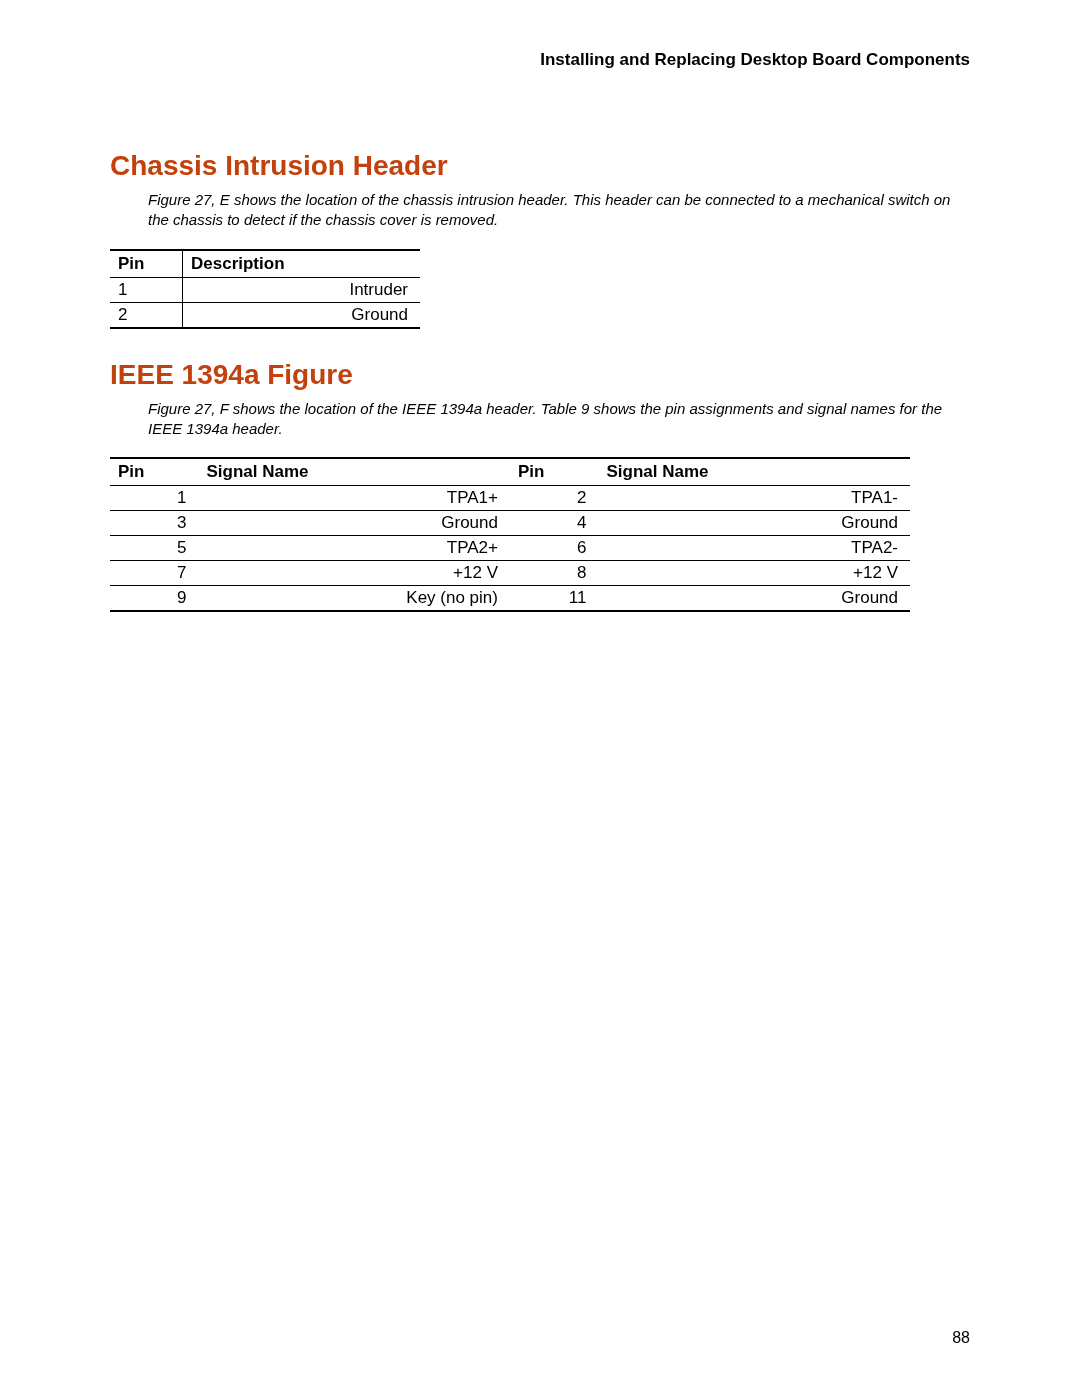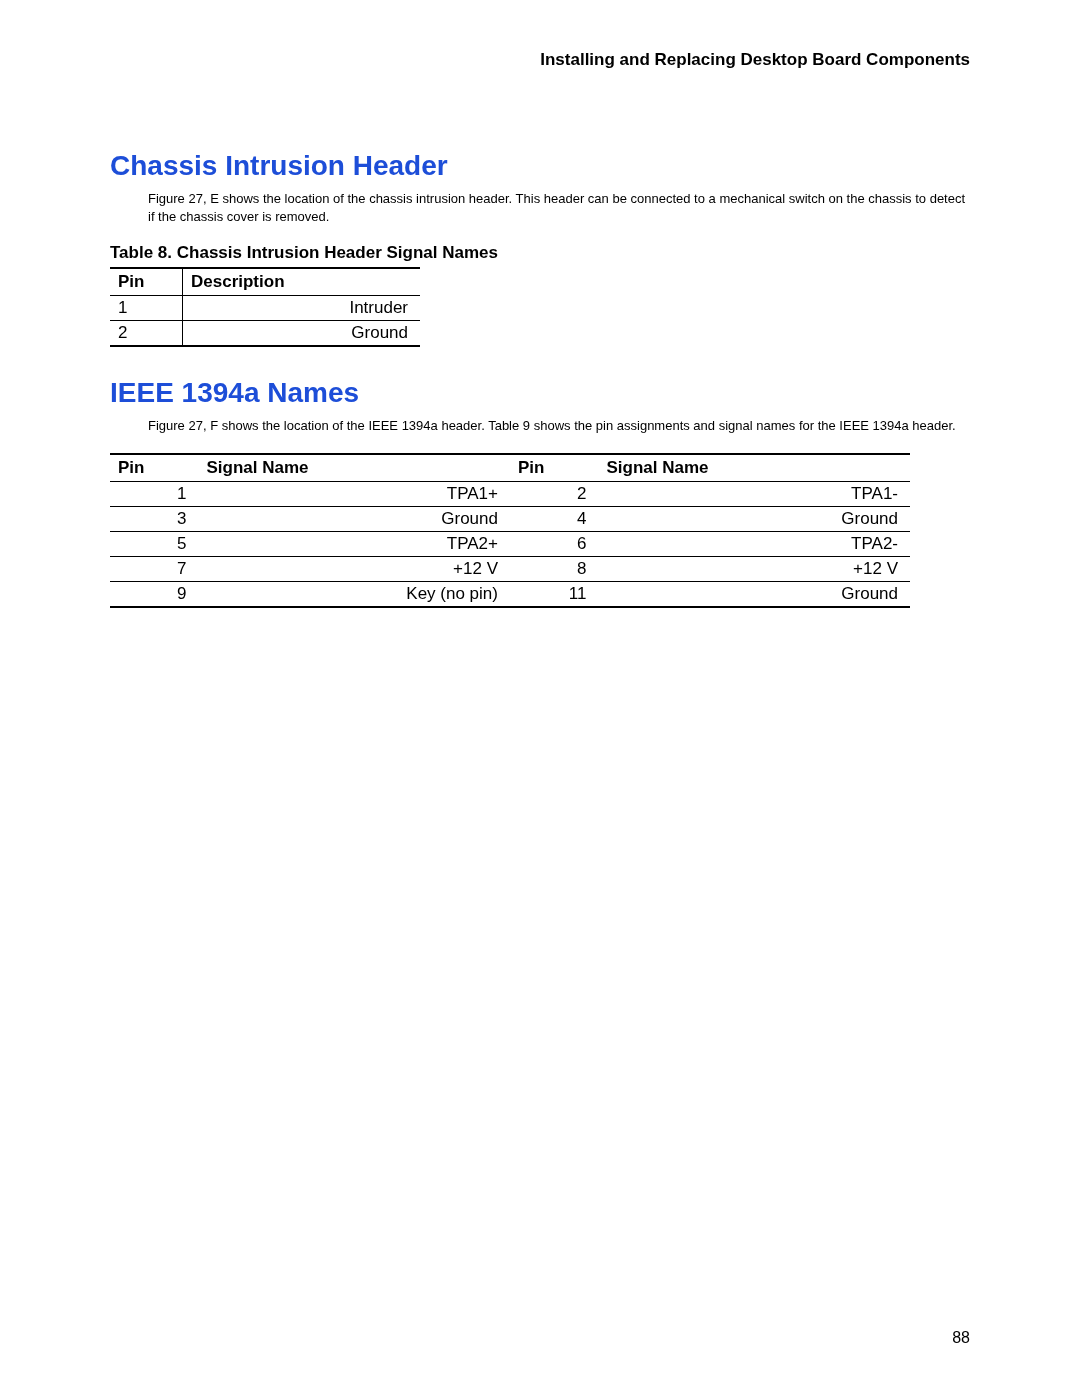--- a/index.html
+++ b/index.html
@@ -19,29 +19,30 @@
   }
   .running-header {
     text-align: right;
     font-weight: bold;
     font-size: 17px;
     margin-bottom: 80px;
     margin-top: 0;
     padding-left: 200px;
   }
   h2.section-heading {
-    color: #1d4ed8;
+    color: #c2410c;
     font-size: 28px;
     font-weight: bold;
     margin: 0 0 8px 0;
   }
   .body-text {
-    font-size: 13px;
+    font-size: 15px;
     line-height: 1.35;
     margin: 0 0 18px 38px;
+    font-style: italic;
   }
   .table-caption {
     font-size: 17px;
     font-weight: bold;
     margin: 10px 0 4px 0;
   }
   table {
     border-collapse: collapse;
     font-size: 17px;
     margin-bottom: 30px;
@@ -77,41 +78,40 @@
 </head>
 <body>
 
 <div class="page">
 
   <div class="running-header">Installing and Replacing Desktop Board Components</div>
 
   <h2 class="section-heading">Chassis Intrusion Header</h2>
   <p class="body-text">Figure 27, E shows the location of the chassis intrusion header.  This header can be connected to a mechanical switch on the chassis to detect if the chassis cover is removed.</p>
 
-  <div class="table-caption">Table 8.  Chassis Intrusion Header Signal Names</div>
   <table class="t8">
     <thead>
       <tr>
         <th>Pin</th>
         <th>Description</th>
       </tr>
     </thead>
     <tbody id="t8body">
         <tr>
           <td>1</td>
           <td>Intruder</td>
         </tr>
         <tr>
           <td>2</td>
           <td>Ground</td>
         </tr>
       </tbody>
   </table>
 
-  <h2 class="section-heading">IEEE 1394a Names</h2>
+  <h2 class="section-heading">IEEE 1394a Figure</h2>
   <p class="body-text">Figure 27, F shows the location of the IEEE 1394a header.  Table 9 shows the pin assignments and signal names for the IEEE 1394a header.</p>
 
   <table class="t9">
     <thead>
       <tr>
         <th class="pincol">Pin</th>
         <th class="sigcol">Signal Name</th>
         <th class="pincol">Pin</th>
         <th class="sigcol">Signal Name</th>
       </tr>

